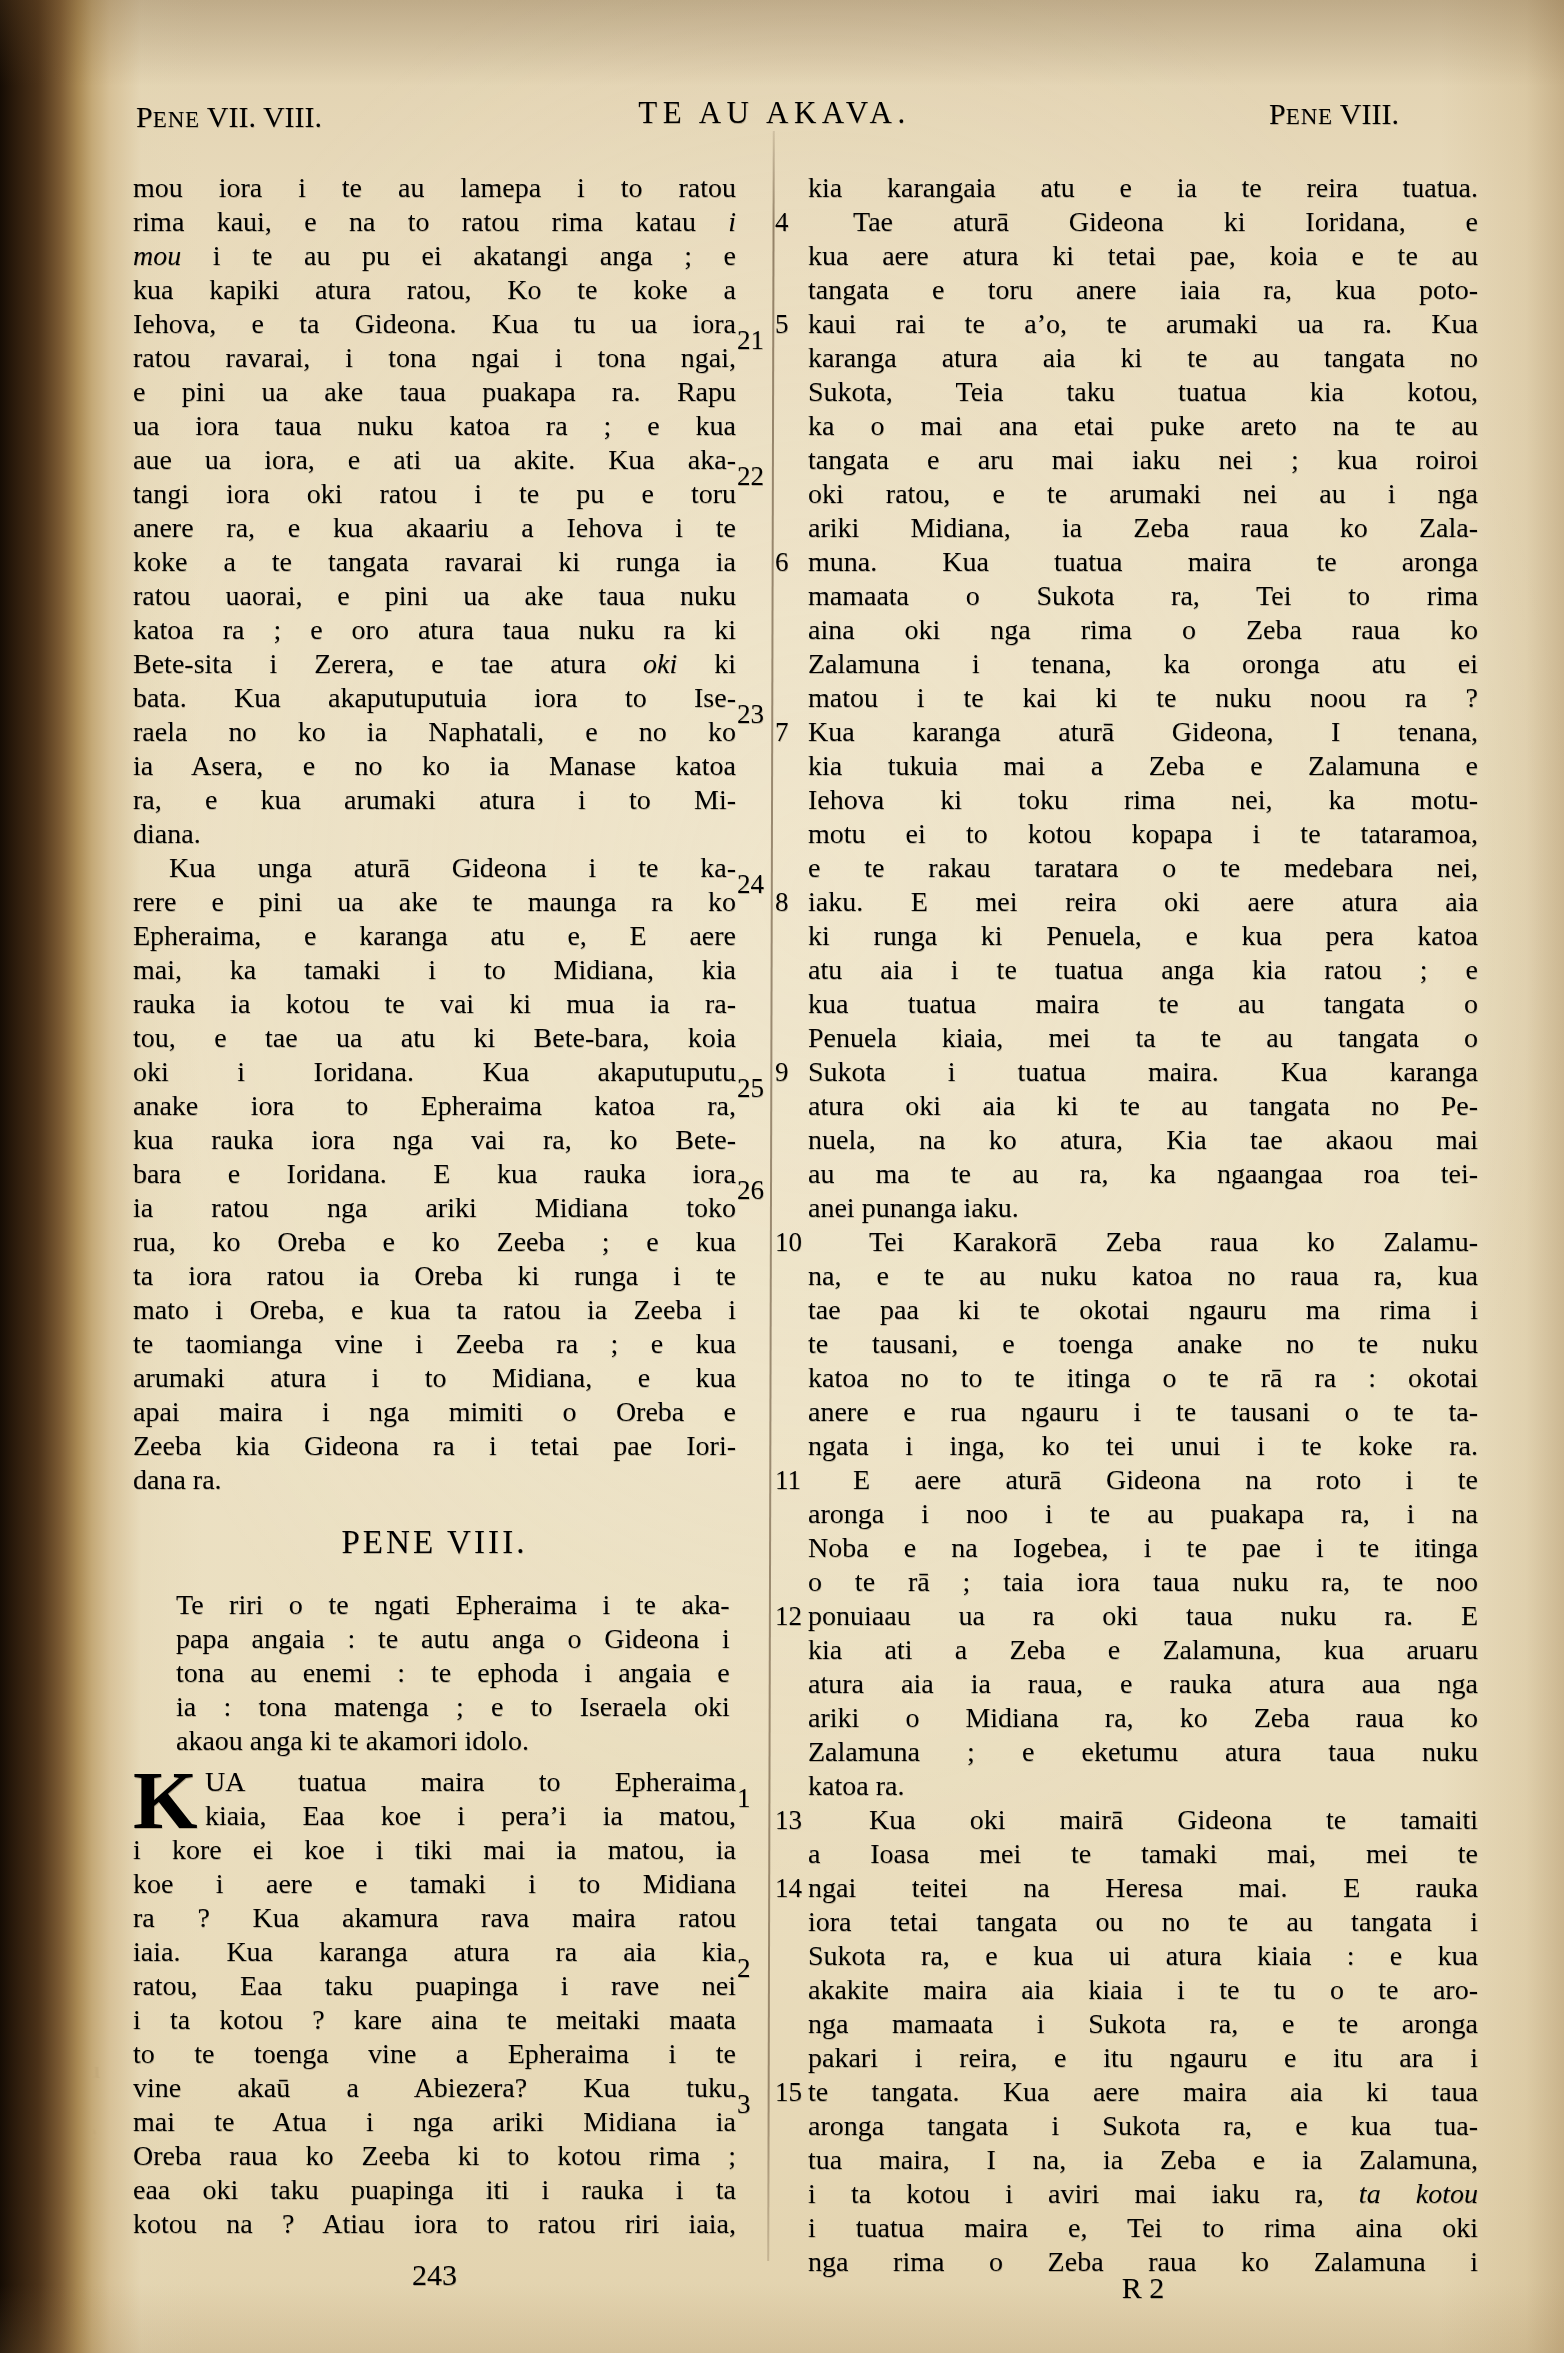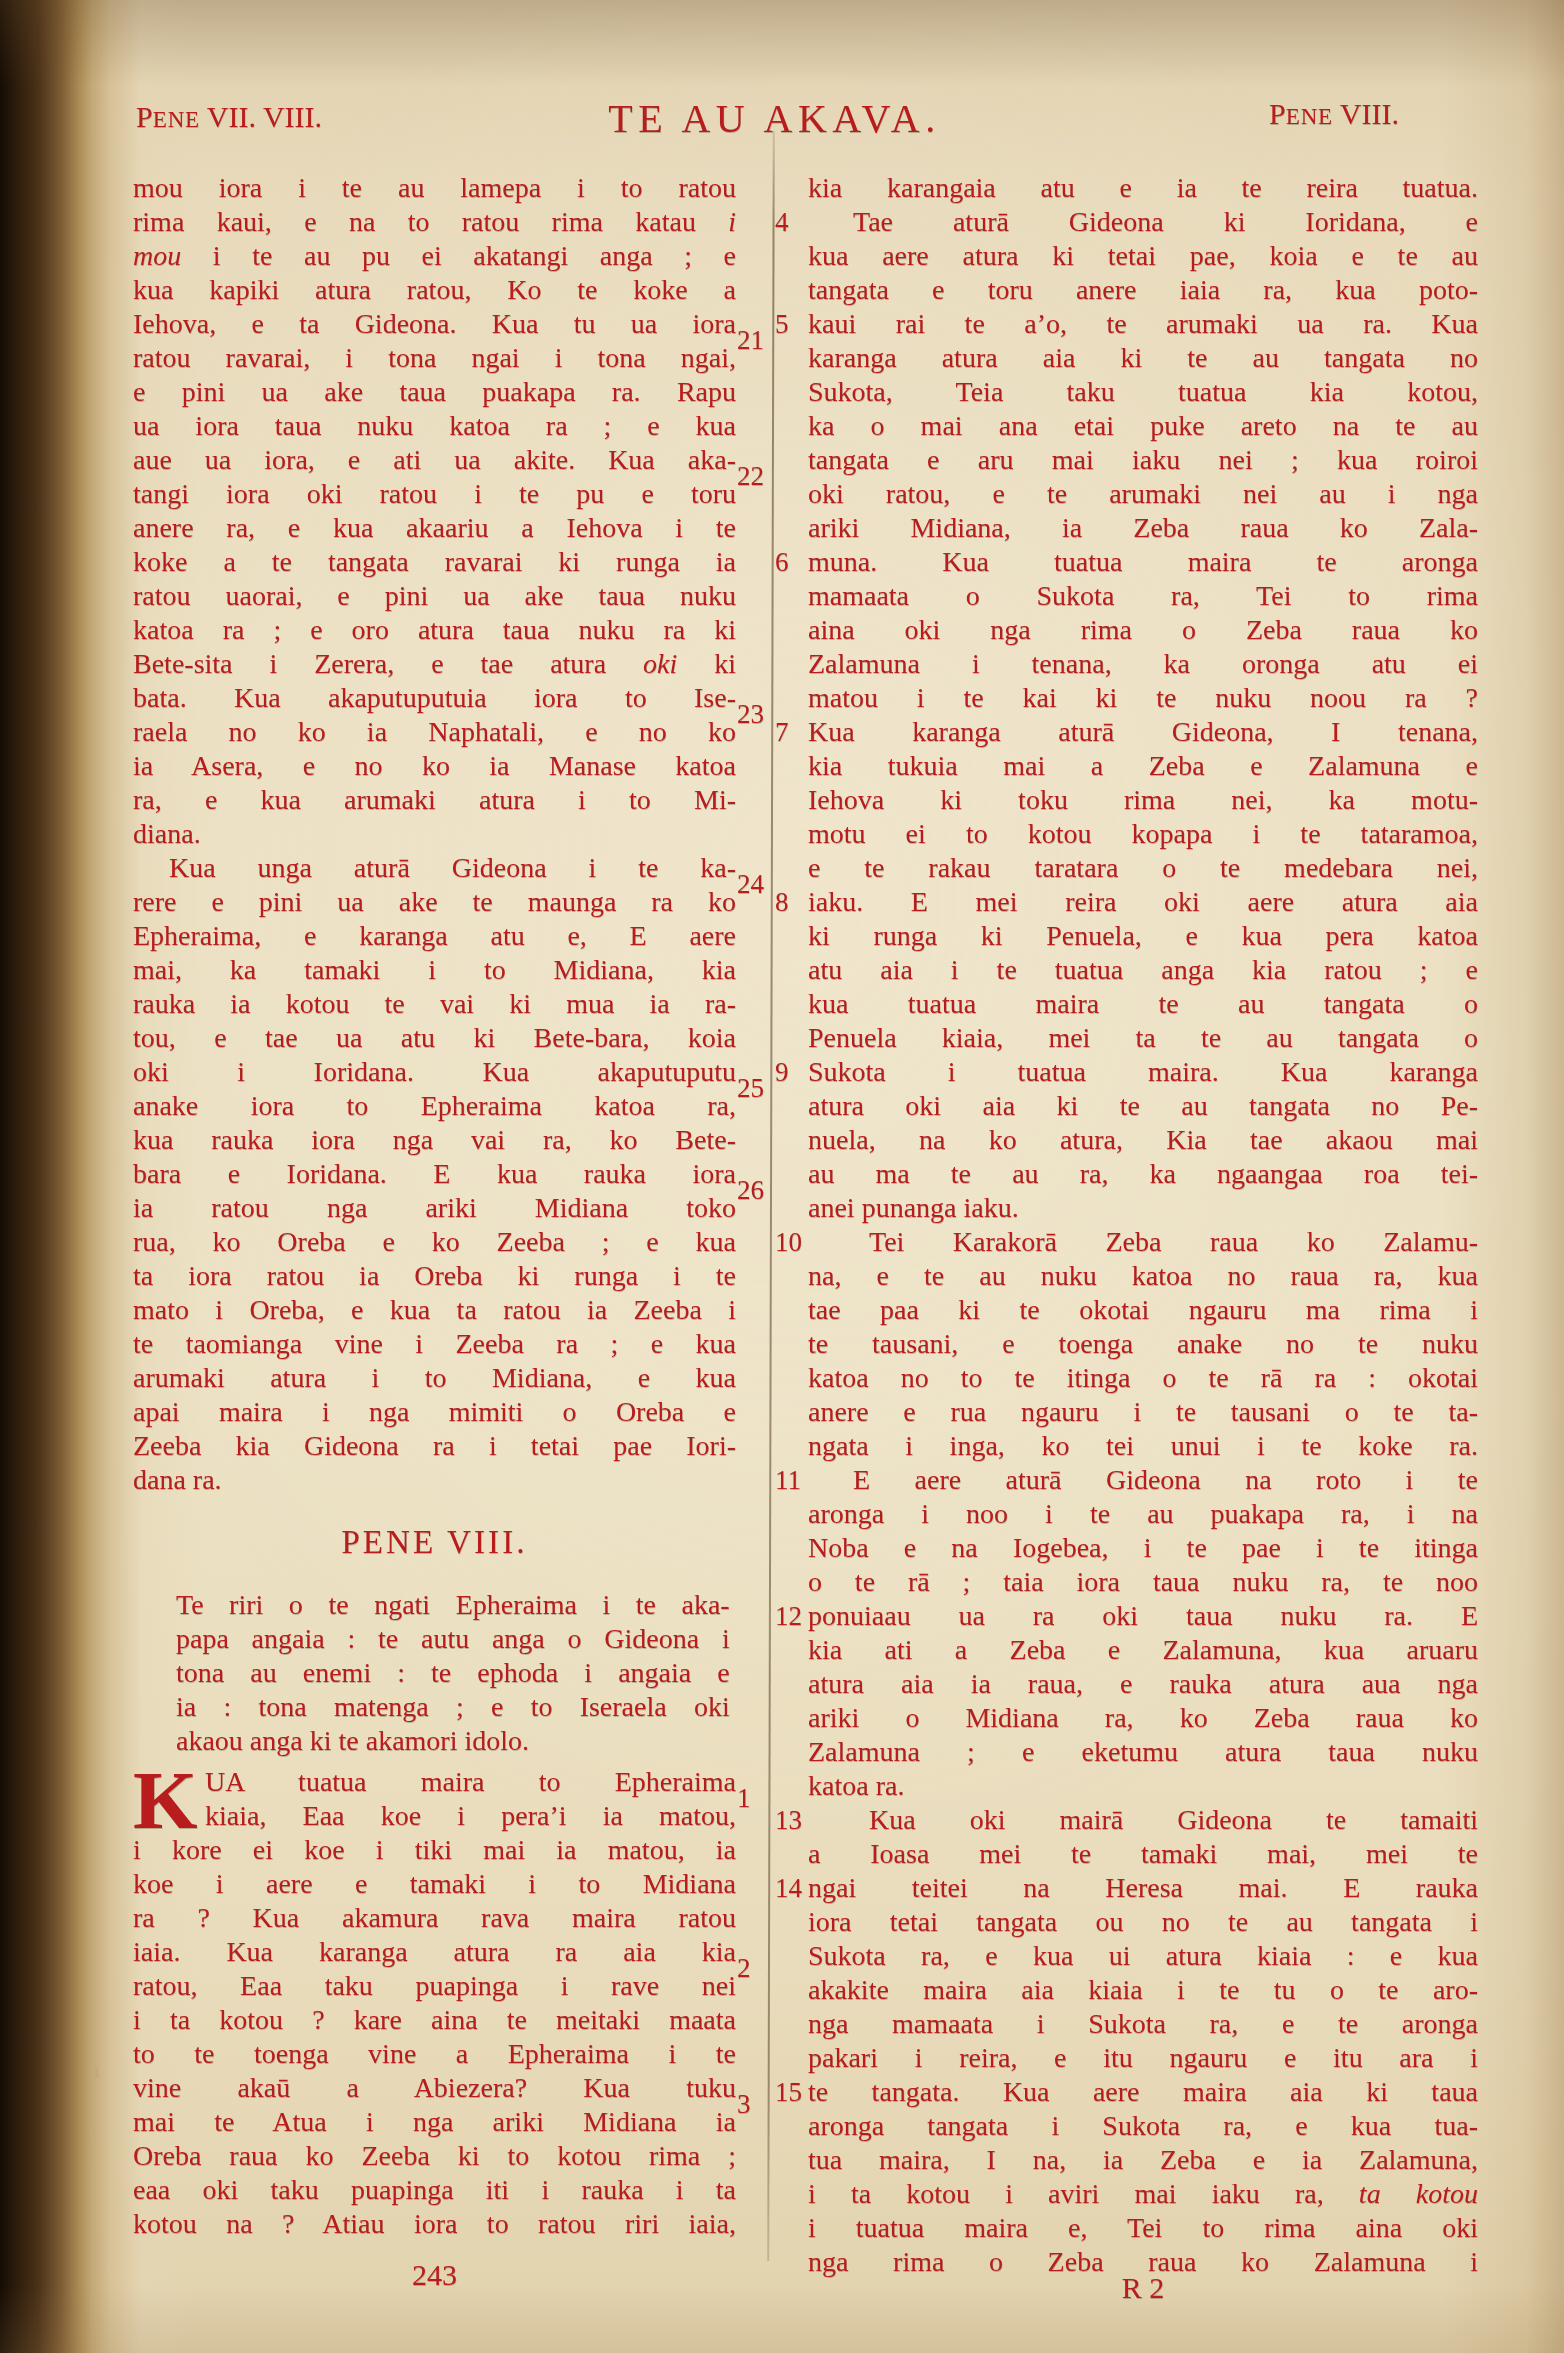--- a/index.html
+++ b/index.html
@@ -20,25 +20,25 @@
   .spine-frag div{height:62px;line-height:62px;text-align:right;padding-right:3.1px;white-space:nowrap;}
   .edge-right{position:absolute;right:0;top:0;width:125px;height:2354px;
     background:linear-gradient(to left,rgba(164,132,84,0.45) 0,rgba(190,162,112,0.25) 39px,rgba(0,0,0,0) 125px);
     z-index:3;pointer-events:none;}
   .edge-top{position:absolute;left:0;top:0;width:1565px;height:86px;
     background:linear-gradient(to bottom,rgba(105,75,40,0.28),rgba(0,0,0,0));z-index:3;pointer-events:none;}
   .edge-bottom{position:absolute;left:0;bottom:0;width:1565px;height:70px;
     background:linear-gradient(to top,rgba(150,117,70,0.18),rgba(0,0,0,0));z-index:3;pointer-events:none;}
 
   
-  .sheet{position:absolute;inset:0;z-index:4;color:#b91c1c;
+  .sheet{position:absolute;inset:0;z-index:4;color:#000000;
     text-shadow:0.4px 0.5px 0 rgba(62,44,26,0.28);}
   .running-head{position:absolute;top:95px;left:133px;width:1344px;height:45px;font-size:30px;}
   .rh-left{position:absolute;left:3.1px;top:4.7px;}
-  .rh-center{position:absolute;left:438px;width:407px;text-align:center;top:0;font-size:40px;letter-spacing:5.5px;}
+  .rh-center{position:absolute;left:438px;width:407px;text-align:center;top:0;font-size:31px;letter-spacing:5.5px;}
   .rh-right{position:absolute;right:78px;top:1.6px;}
   .sc{font-size:23px;letter-spacing:0.8px;}
 
   .col{position:absolute;top:171px;}
   .col-left{left:133px;width:603px;}
   .col-right{left:808px;width:670px;}
   .line{position:relative;height:34px;line-height:34px;font-size:28px;
     text-align:justify;text-align-last:justify;white-space:nowrap;}
   .line.nojust{text-align-last:left;}
   .line .it{font-style:italic;}

